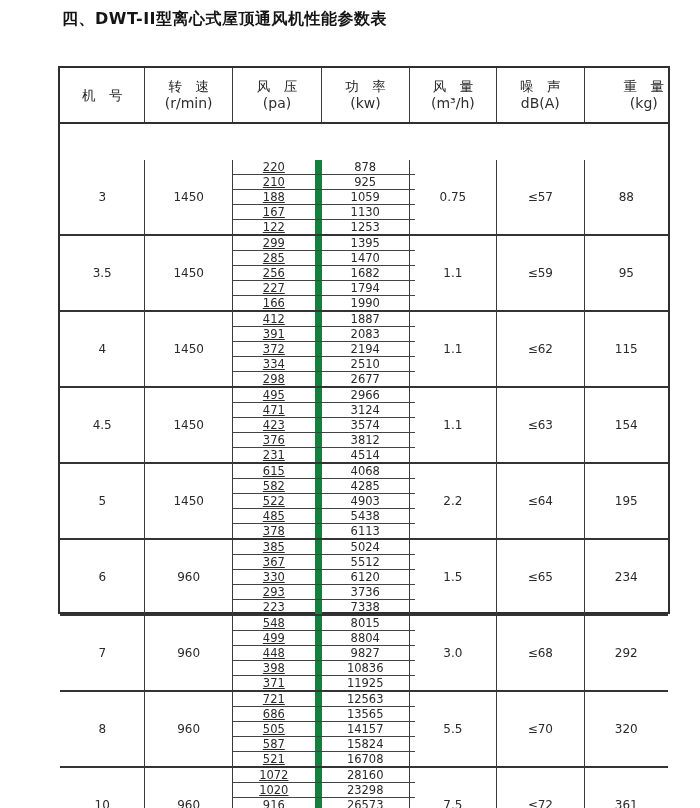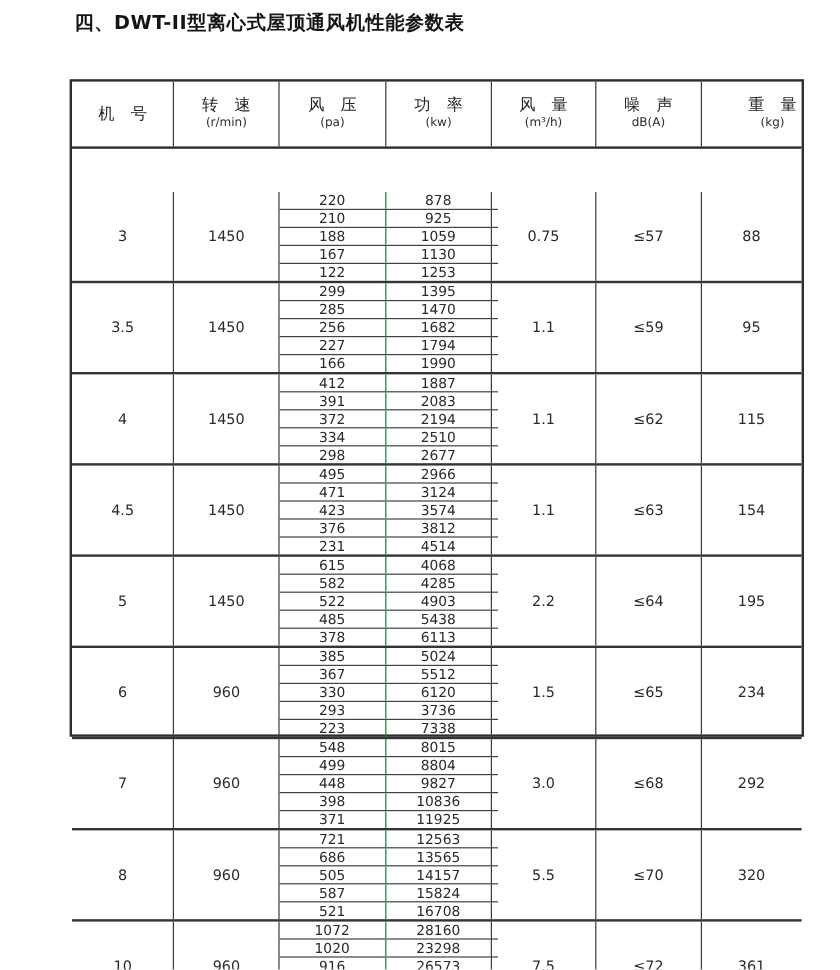--- a/index.html
+++ b/index.html
@@ -26,21 +26,21 @@
     height:54px;flex:0 0 54px;
     border-bottom:2px solid #2f2f2f;
   }
   .th{
     border-right:1px solid #3a3a3a;
     display:flex;flex-direction:column;align-items:center;justify-content:center;
     line-height:1.25;
   }
   .th:last-child{border-right:none;padding-left:35px;}
   .th-label{font-size:13.5px;color:#242424;}
-  .th-unit{font-size:10px;color:#2e2e2e;text-align:right;}
+  .th-unit{font-size:14px;color:#2e2e2e;text-align:right;}
   .tbody{flex:1;display:flex;flex-direction:column;}
   .block{flex:1;}
   .block + .block{border-top:2px solid #343434;}
   .td{
     border-right:1px solid #3a3a3a;
     display:flex;align-items:center;justify-content:center;
     font-size:12px;color:#2a2a2a;
   }
   .c-weight{border-right:none;}
   .pq-wrap{
@@ -51,21 +51,21 @@
   .pq-row{
     flex:1;display:grid;grid-template-columns:90fr 88fr;
     position:relative;
   }
   .pq-row:not(:last-child){border-bottom:1px solid #434343;}
   
   .pq-row:not(:last-child)::after{
     content:"";position:absolute;right:-6px;bottom:-1px;
     width:6px;height:1px;background:#434343;
   }
-  .pq-p{border-right:1px solid #15803d;}
+  .pq-p{border-right:7px solid #15803d;text-decoration:underline;}
   .pq-p,.pq-q{
     display:flex;align-items:center;justify-content:center;
     font-size:11.5px;color:#2a2a2a;
   }
 </style>
 </head>
 <body>
 
 <div class="title">四、DWT-II型离心式屋顶通风机性能参数表</div>
 

